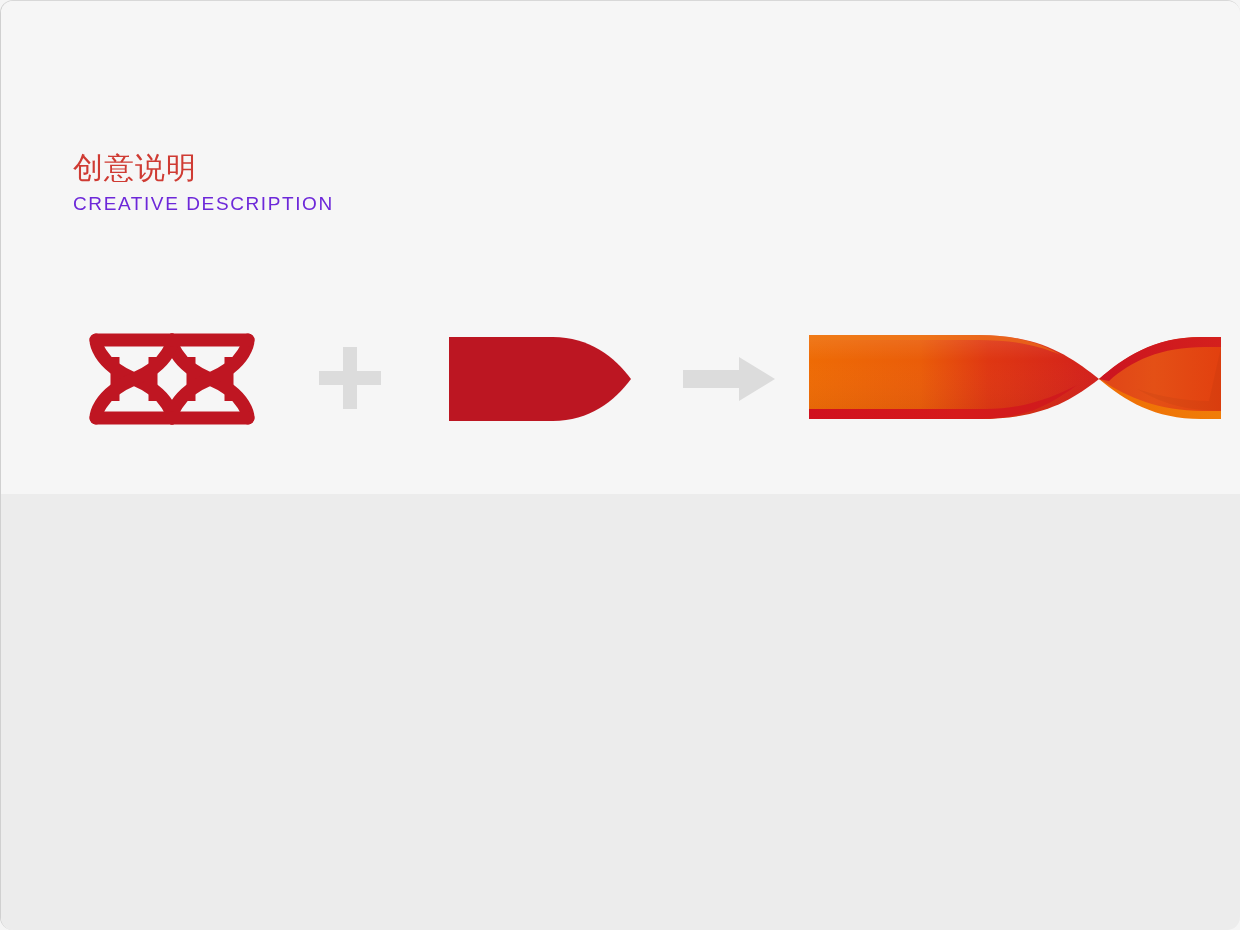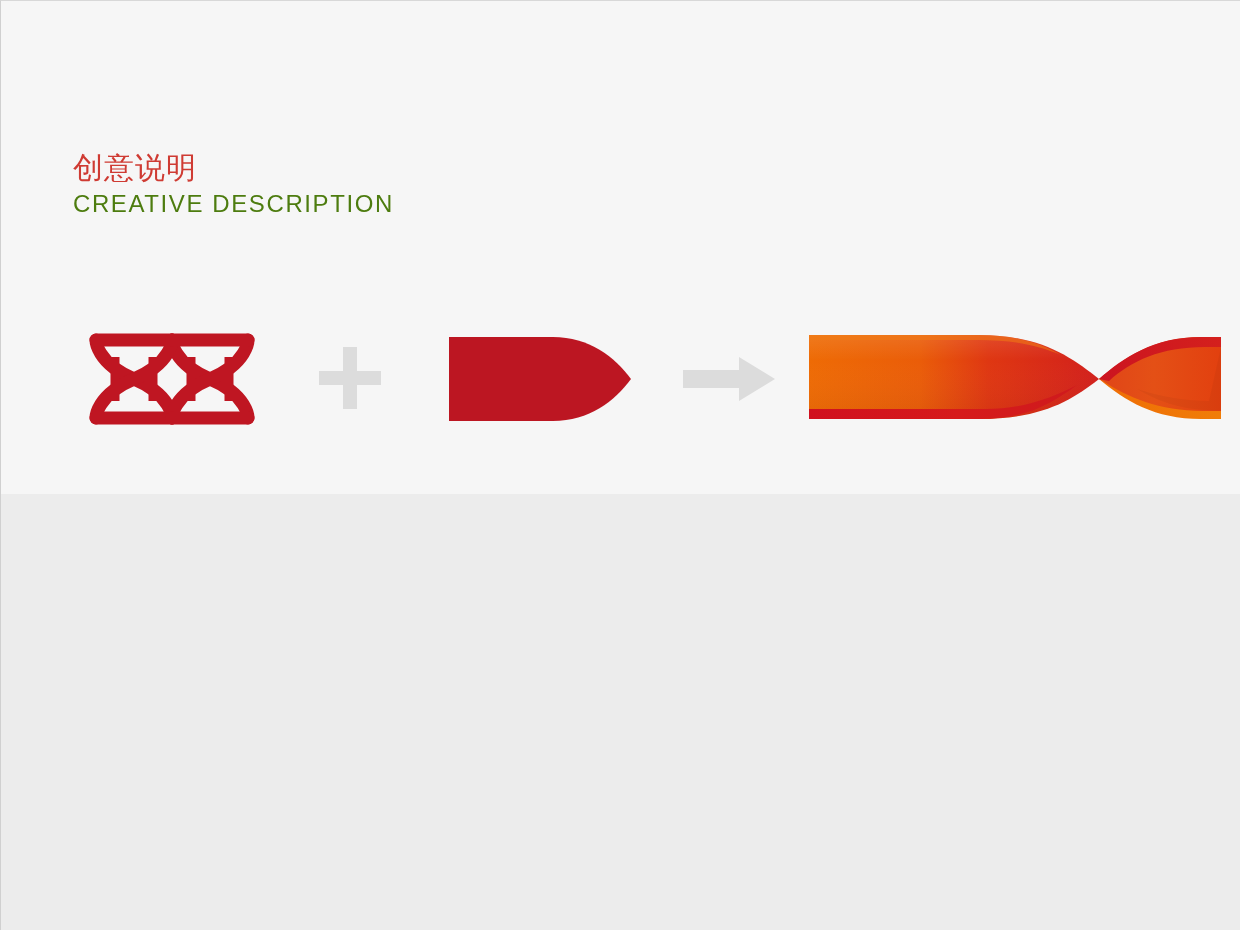--- a/index.html
+++ b/index.html
@@ -11,20 +11,21 @@
   }
 
   .slide {
     position:relative;
     width:1240px;
     height:930px;
     background:#f6f6f6;
     border-top:1px solid #d8d8d8;
     border-left:1px solid #d0d0d0;
     overflow:hidden;
+    border-radius:13px;
   }
 
   
   .band-top {
     position:absolute;
     left:0; top:0;
     width:1240px; height:493px;
     background:#f6f6f6;
   }
 
@@ -45,24 +46,24 @@
   .heading-cn {
     font-size:30px;
     line-height:38px;
     letter-spacing:1px;
     color:#cf3b33;
     font-weight:400;
     white-space:nowrap;
   }
   .heading-en {
     margin-top:4px;
-    font-size:24px;
+    font-size:19px;
     line-height:25px;
     letter-spacing:1.6px;
-    color:#4d7c0f;
+    color:#6d28d9;
     font-weight:400;
     white-space:nowrap;
   }
 
   
   .equation {
     position:absolute;
     left:0; top:318px;
     width:1240px; height:120px;
   }

